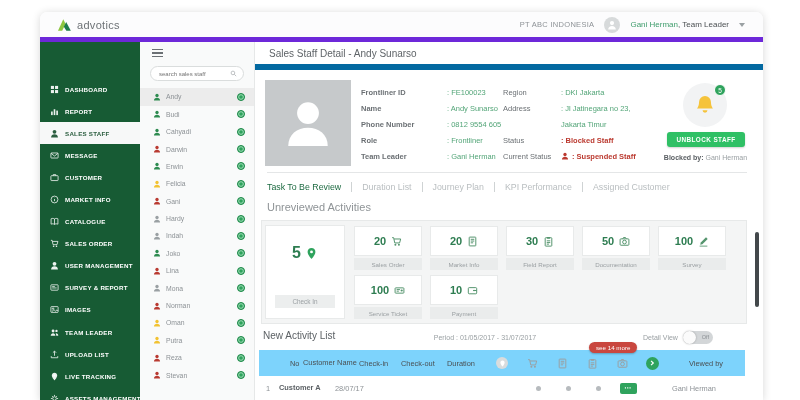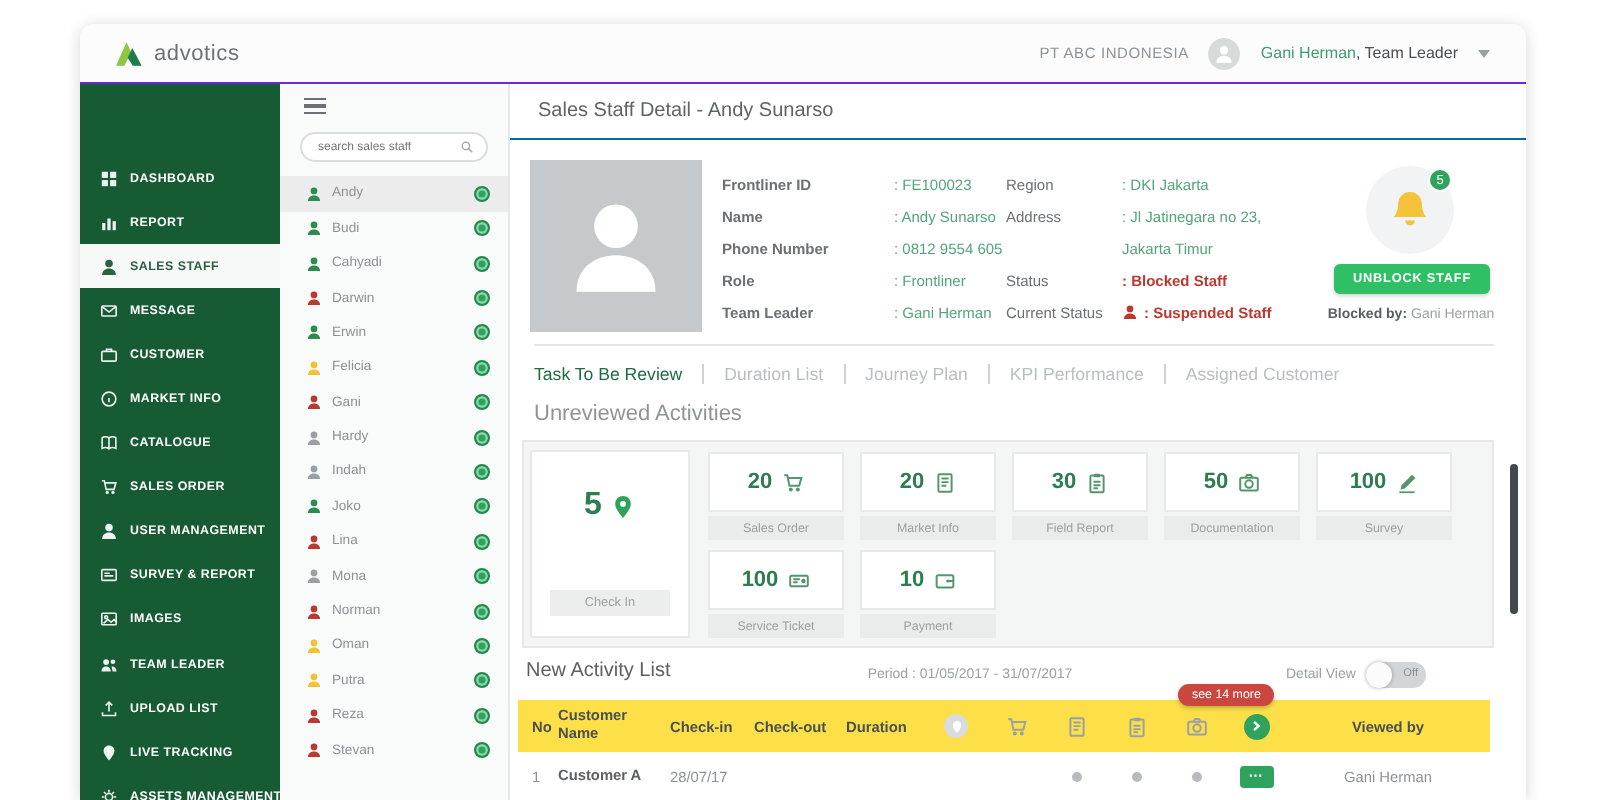--- a/index.html
+++ b/index.html
@@ -2,21 +2,21 @@
 <html><head>
 <meta charset="utf-8">
 <style>
   html,body{margin:0;padding:0;width:800px;height:400px;overflow:hidden;background:#fff;
     font-family:"Liberation Sans",sans-serif;-webkit-font-smoothing:antialiased;}
   *{box-sizing:border-box;}
   .window{position:absolute;left:40px;top:12px;width:723px;height:388px;background:#fff;
     border-radius:7px 7px 0 0;box-shadow:0 1px 8px rgba(0,0,0,.16);}
   
   .topbar{height:30px;display:flex;align-items:center;background:#fcfcfd;border-radius:7px 7px 0 0;
-    padding:0 18px;border-bottom:1px solid #6d28d9;}
+    padding:0 18px;border-bottom:5px solid #6d28d9;}
   .logo{display:flex;align-items:center;gap:5px;}
   .logo-ic{width:14px;height:12px;display:inline-flex;}
   .logo-ic svg{width:100%;height:100%;}
   .logo-tx{font-size:11px;color:#6d7276;letter-spacing:.3px;}
   .top-right{margin-left:auto;display:flex;align-items:center;gap:10px;}
   .company{font-size:7.5px;color:#8d9296;letter-spacing:.3px;}
   .avatar{width:16px;height:16px;border-radius:50%;background:#d7dadb;display:flex;align-items:center;justify-content:center;}
   .avatar .ic{width:10px;height:10px;color:#fff;}
   .username{font-size:8px;color:#4a4f52;}
   .username b{color:#3f9d6d;font-weight:normal;}
@@ -40,21 +40,21 @@
     font-family:"Liberation Sans",sans-serif;}
   .searchbox .ic{width:7px;height:7px;color:#9aa0a3;flex:none;}
   .staff-item{height:17.4px;display:flex;align-items:center;gap:5px;padding:0 9px 0 13px;cursor:pointer;}
   .staff-item.selected{background:#ececec;}
   .staff-item .ic{width:8px;height:8px;flex:none;}
   .staff-name{flex:1;font-size:6.8px;color:#8d9296;}
   .staff-badge{width:8px;height:8px;border-radius:50%;background:#2fa35d;border:1px solid #1f8a4a;
     box-shadow:inset 0 0 0 1.2px #8fd4ab;flex:none;}
   
   .main{flex:1;position:relative;background:#fff;overflow:hidden;}
-  .titlebar{height:28px;display:flex;align-items:center;padding-left:14px;border-bottom:1px solid #0369a1;background:#fff;}
+  .titlebar{height:28px;display:flex;align-items:center;padding-left:14px;border-bottom:6px solid #0369a1;background:#fff;}
   .page-title{font-size:10px;color:#5f6468;}
   .content{position:absolute;left:0;top:28px;right:0;bottom:0;background:#fff;}
   
   .pavatar{position:absolute;left:10px;top:10px;width:86px;height:86px;background:#c6c9cb;display:flex;align-items:center;justify-content:center;}
   .pavatar .ic{width:52px;height:52px;color:#fff;}
   .info-left{position:absolute;left:106px;top:14px;}
   .info-right{position:absolute;left:232px;top:14px;margin-left:16px;}
   .frow{height:16px;display:flex;align-items:center;font-size:7.5px;}
   .info-left .flabel{width:86px;color:#6b7074;font-weight:bold;}
   .info-right .flabel{width:58px;color:#6b7074;}
@@ -94,21 +94,21 @@
   .card-num .ic{width:11px;height:11px;color:#55956e;}
   .card-lb{margin-top:2px;height:12px;background:#eaecec;color:#9ba0a3;font-size:6.2px;display:flex;align-items:center;justify-content:center;}
   
   .act-title{position:absolute;left:8px;top:260px;font-size:10px;color:#5c6165;}
   .act-period{position:absolute;left:130px;top:264px;width:200px;text-align:center;font-size:7px;color:#9aa0a3;}
   .detail-lb{position:absolute;left:388px;top:264px;font-size:7px;color:#9aa0a3;}
   .toggle{position:absolute;left:428px;top:261px;width:30px;height:13px;border-radius:7px;background:#d3d6d8;cursor:pointer;}
   .toggle .knob{position:absolute;left:0;top:0;width:13px;height:13px;border-radius:50%;background:#fbfbfb;box-shadow:0 0 2px rgba(0,0,0,.3);}
   .toggle .state{position:absolute;right:4px;top:3px;font-size:5.6px;color:#8b9094;}
   .tablewrap{position:absolute;left:4px;right:18px;top:280px;}
-  .thead{display:flex;align-items:center;height:26px;background:#fde047;font-size:7.4px;font-weight:bold;color:#4a4f52;}
+  .thead{display:flex;align-items:center;height:26px;background:#7dd3fc;font-size:7.4px;font-weight:normal;color:#4a4f52;padding-left:24px;}
   .trow{display:flex;align-items:center;height:24px;background:#fff;font-size:7.4px;color:#8d9296;}
   .c-no{width:20px;padding-left:7px;flex:none;}
   .c-cust{width:56px;flex:none;line-height:1.15;}
   .c-cin{width:42px;flex:none;}
   .c-cout{width:46px;flex:none;}
   .c-dur{width:40px;flex:none;}
   .icol{width:30px;flex:none;display:flex;justify-content:center;align-items:center;}
   .c-view{flex:1;text-align:center;}
   .icol .ic{width:11px;height:11px;color:#9aa0a3;}
   .loc-circle{width:12px;height:12px;border-radius:50%;background:#d9dcdd;display:flex;align-items:center;justify-content:center;}

